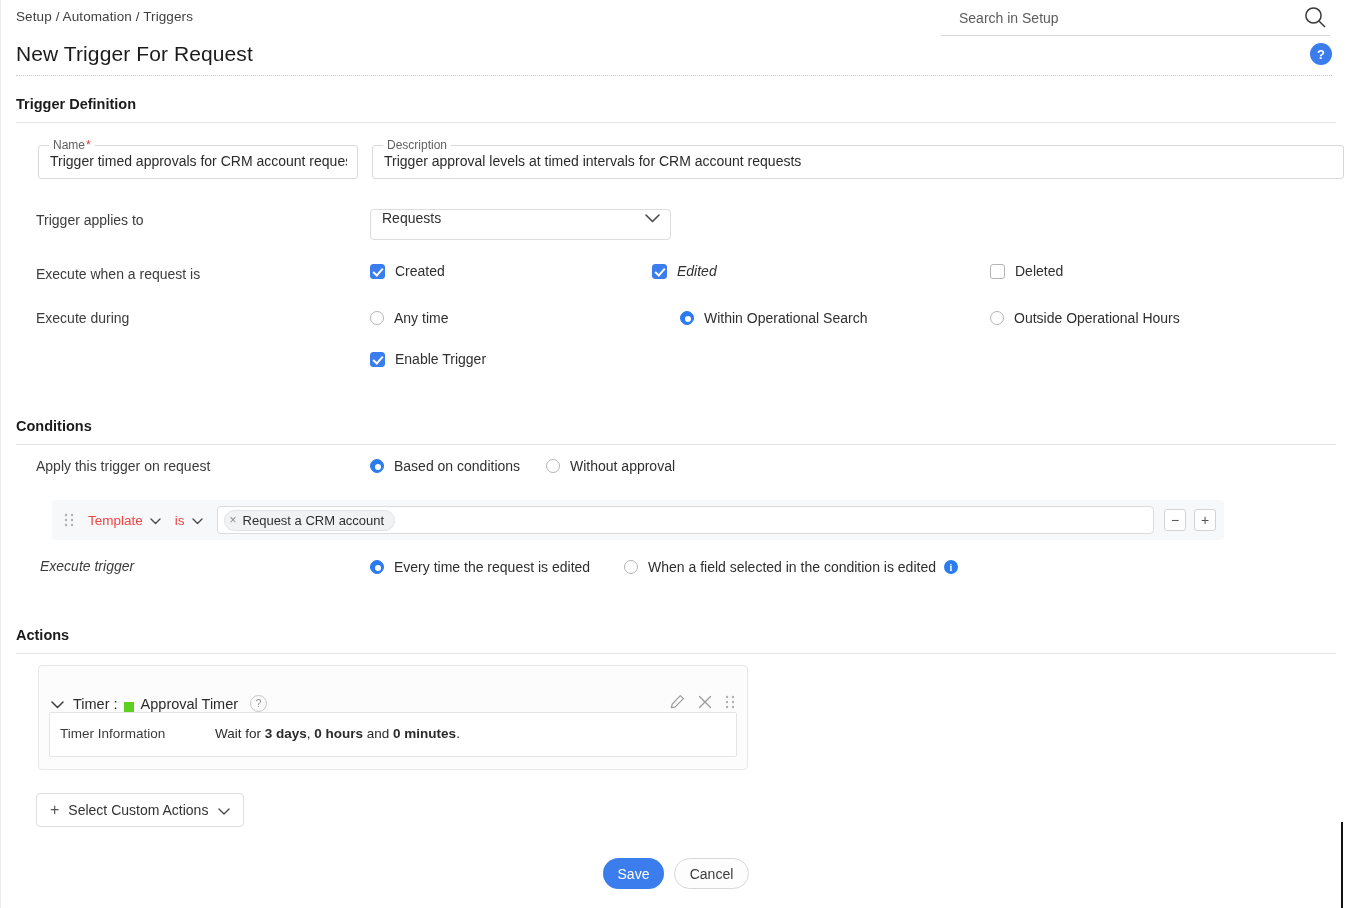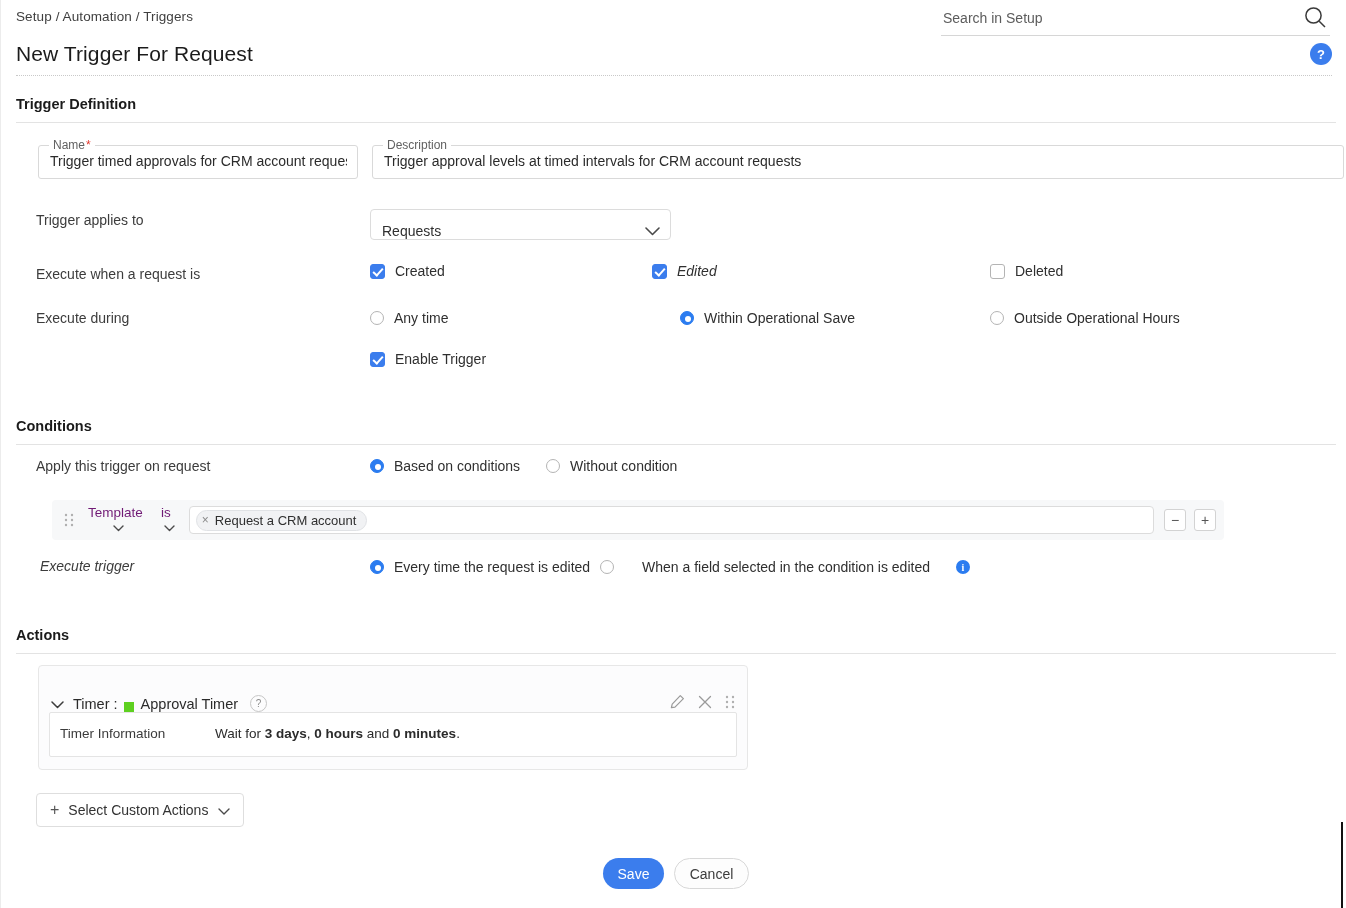--- a/index.html
+++ b/index.html
@@ -31,21 +31,21 @@
     position: absolute;
     left: 941px; top: 4px;
     width: 389px; height: 32px;
     border-bottom: 1px solid #d6d6d6;
     display: flex; align-items: center;
   }
   .search-input {
     border: 0; outline: 0; background: transparent;
     font-family: "Liberation Sans", sans-serif;
     font-size: 14px; color: #555;
-    width: 330px; padding: 0 2px 4px 2px;
+    width: 330px; padding: 0 2px 4px 2px; margin-left: 16px;
   }
   .search-input::placeholder { color: #5c5c5c; }
   .search-icon {
     position: absolute; right: 2px; top: 0px;
   }
 
   
   .page-title {
     position: absolute;
     left: 16px; top: 42px;
@@ -119,21 +119,21 @@
     margin-top: -2px;
   }
 
   
   .selectbox {
     position: absolute;
     border: 1px solid #dcdcdc;
     border-radius: 4px;
     background: #fff;
     height: 31px;
-    display: flex; align-items: flex-end;
+    display: flex; align-items: flex-start;
     padding: 0 10px 0 11px;
     font-size: 14px;
     color: #2f2f2f;
     cursor: pointer;
   }
   .selectbox .chev { margin-left: auto; }
 
   
   .opt {
     position: absolute;
@@ -205,25 +205,24 @@
     border-radius: 4px;
     display: flex; align-items: center;
   }
   .drag-dots {
     width: 10px; height: 14px;
     margin-left: 12px; margin-right: 14px;
     flex: 0 0 auto;
   }
   .cond-select {
     display: flex; align-items: center;
-    font-size: 13.5px; color: #701a75;
+    font-size: 13.5px; color: #ef4444;
     cursor: pointer;
     margin-right: 14px;
     white-space: nowrap;
-    flex-direction: column;
   }
   .cond-select .chev { margin-left: 7px; }
   .tagbox {
     flex: 1 1 auto;
     height: 28px;
     background: #fff;
     border: 1px solid #dcdcdc;
     border-radius: 4px;
     display: flex; align-items: center;
     padding: 0 6px;
@@ -432,21 +431,21 @@
 </label>
 
 <div class="row-label" style="left:36px; top:310px;">Execute during</div>
 
 <label class="opt" style="left:370px; top:310px;">
   <span class="rb"></span>
   <span>Any time</span>
 </label>
 <label class="opt" style="left:680px; top:310px;">
   <span class="rb on"></span>
-  <span>Within Operational Save</span>
+  <span>Within Operational Search</span>
 </label>
 <label class="opt" style="left:990px; top:310px;">
   <span class="rb"></span>
   <span>Outside Operational Hours</span>
 </label>
 
 <label class="opt" style="left:370px; top:351px;">
   <span class="cb on"></span>
   <span>Enable Trigger</span>
 </label>
@@ -455,21 +454,21 @@
 <div class="section-rule" style="top:444px;"></div>
 
 <div class="row-label" style="left:36px; top:458px;">Apply this trigger on request</div>
 
 <label class="opt" style="left:370px; top:458px;">
   <span class="rb on"></span>
   <span>Based on conditions</span>
 </label>
 <label class="opt" style="left:546px; top:458px;">
   <span class="rb"></span>
-  <span>Without condition</span>
+  <span>Without approval</span>
 </label>
 
 <div class="cond-wrap">
   <span class="drag-dots">
     <svg width="10" height="14" viewBox="0 0 10 14">
       <g fill="#b0b0b0">
         <circle cx="2" cy="2" r="1.2"></circle>
           <circle cx="8" cy="2" r="1.2"></circle>
         <circle cx="2" cy="7" r="1.2"></circle>
           <circle cx="8" cy="7" r="1.2"></circle>
@@ -507,21 +506,21 @@
   <span class="pm-btn">−</span>
   <span class="pm-btn">+</span>
 </div>
 
 <div class="row-label" style="left:40px; top:558px;font-style:italic;">Execute trigger</div>
 
 <label class="opt" style="left:370px; top:559px;">
   <span class="rb on"></span>
   <span>Every time the request is edited</span>
 </label>
-<label class="opt" style="left:600px; top:559px;gap:18px;">
+<label class="opt" style="left:624px; top:559px;">
   <span class="rb"></span>
   <span>When a field selected in the condition is edited</span>
   <span class="info-i">i</span>
 </label>
 
 <div class="section-head" style="top:627px;">Actions</div>
 <div class="section-rule" style="top:653px;"></div>
 
 <div class="timer-card">
   <div class="timer-head">

